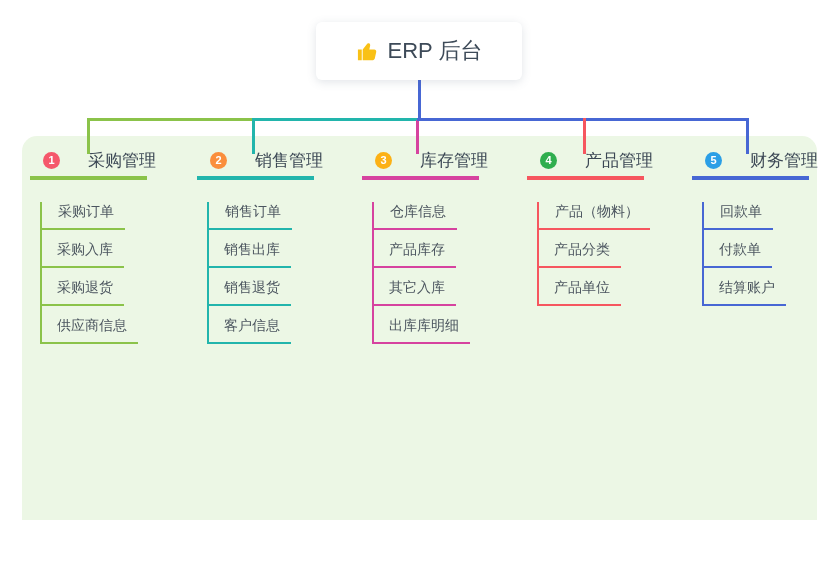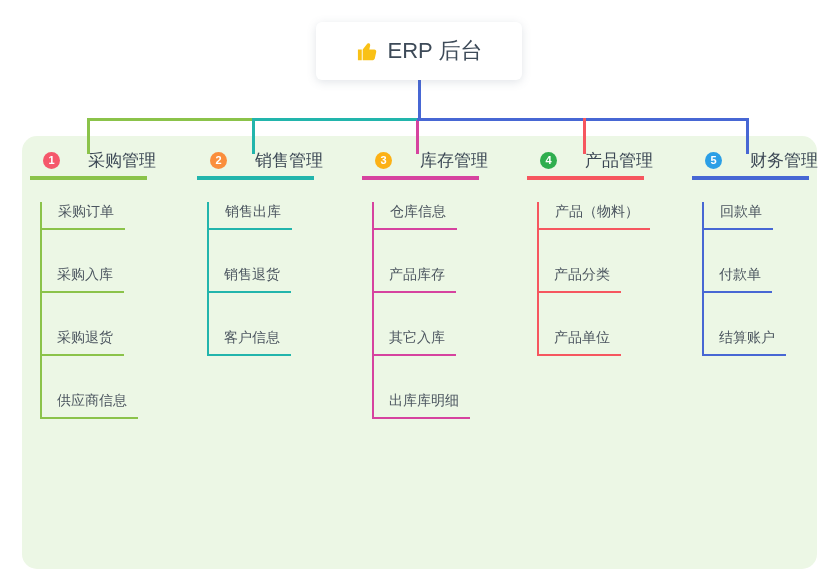--- a/index.html
+++ b/index.html
@@ -1,17 +1,17 @@
 <!DOCTYPE html>
 <html><head>
 <meta charset="utf-8">
 <style>
   html,body{margin:0;padding:0;background:#ffffff;}
   body{font-family:"Liberation Sans","DejaVu Sans",sans-serif;}
-  .canvas{position:relative;width:839px;height:588px;background:#ffffff;overflow:hidden;}
+  .canvas{position:relative;width:839px;height:520px;background:#ffffff;overflow:hidden;}
 
   .green-panel{position:absolute;left:22px;top:136px;width:795px;height:433px;
     background:#ecf7e5;border-radius:15px;}
 
   .root-card{position:absolute;left:316px;top:22px;width:206px;height:58px;
     background:#ffffff;border-radius:6px;box-shadow:0 2px 10px rgba(90,105,130,.18);
     display:flex;align-items:center;justify-content:center;gap:9px;
     font-size:22px;color:#3d4a58;z-index:3;}
   .root-card .ticon{width:23px;height:23px;display:block;}
 
@@ -21,21 +21,21 @@
   .branch-header{display:flex;align-items:center;gap:7px;
     padding:0 0 5px 13px;border-bottom:4px solid var(--line);
     width:117px;box-sizing:border-box;cursor:default;}
   .badge{width:17px;height:17px;border-radius:50%;flex:0 0 17px;
     display:flex;align-items:center;justify-content:center;
     color:#ffffff;font-size:11px;font-weight:700;line-height:1;}
   .branch-label{font-size:17px;line-height:21px;color:#3b4754;white-space:nowrap;margin-left:21px;}
 
   .children{margin-left:10px;border-left:2px solid var(--line);}
   .child{width:max-content;border-bottom:2px solid var(--line);
-    padding:0 11px 8px 15px;margin-top:35px;
+    padding:0 11px 8px 15px;margin-top:10px;
     font-size:14px;line-height:18px;color:#4b555f;white-space:nowrap;}
   .child:first-child{margin-top:22px;padding-left:16px;}
 </style>
 </head>
 <body>
 
 <div class="canvas">
 
   <div class="green-panel"></div>
 
@@ -74,20 +74,21 @@
   <div class="child">供应商信息</div>
 </div>
   </div>
 
   <div class="branch" style="left: 197px; --line: #22b5ac;">
     <div class="branch-header">
       <span class="badge" style="background: rgb(250, 142, 60);">2</span>
       <span class="branch-label">销售管理</span>
     </div>
     <div class="children">
+  <div class="child">销售订单</div>
 
   <div class="child">销售出库</div>
 
   <div class="child">销售退货</div>
 
   <div class="child">客户信息</div>
 </div>
   </div>
 
   <div class="branch" style="left: 362px; --line: #d6439f;">

